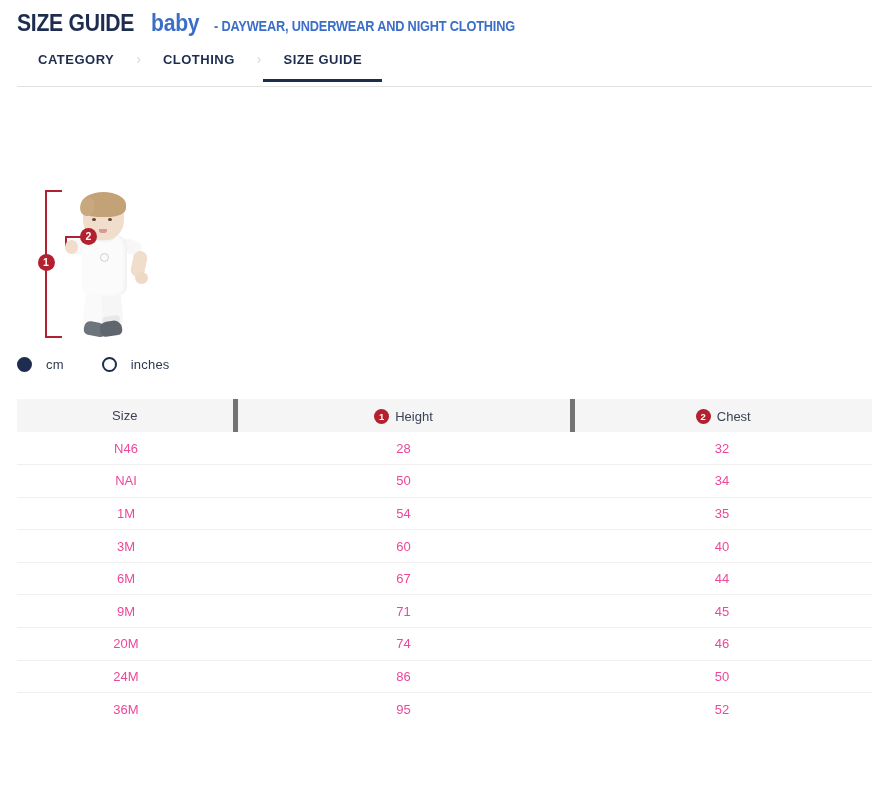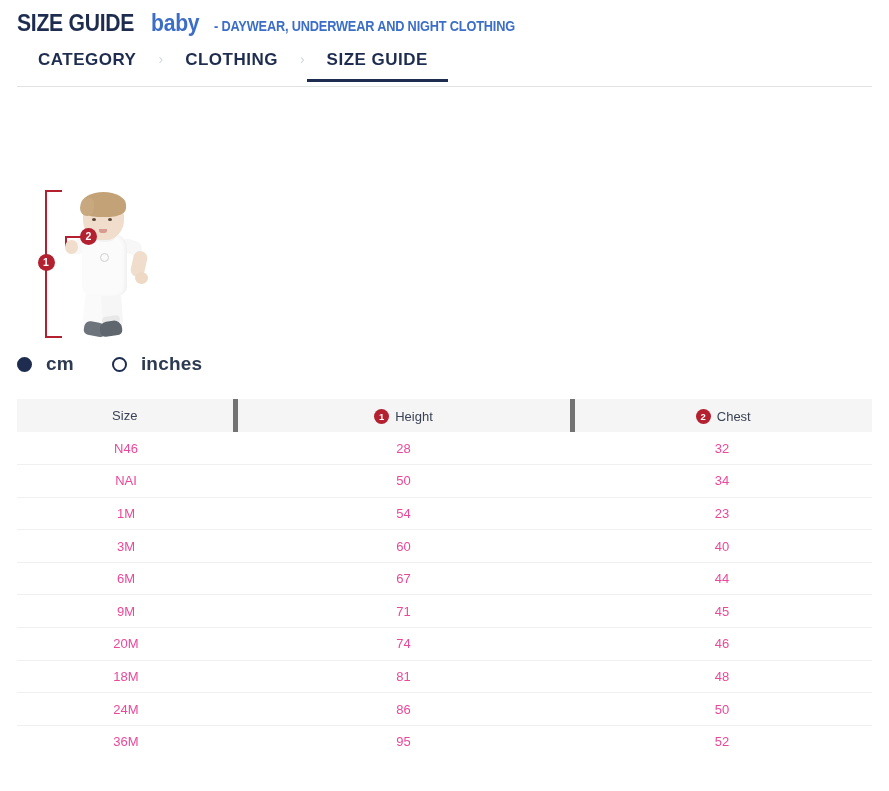--- a/index.html
+++ b/index.html
@@ -62,21 +62,21 @@
   .breadcrumb::after {
     content: "";
     position: absolute;
     left: 17px;
     right: 17px;
     bottom: 0;
     height: 1px;
     background: #e2e2e2;
   }
   .crumb {
-    font-size: 17px;
+    font-size: 13px;
     font-weight: bold;
     letter-spacing: 0.5px;
     color: #1e2d4f;
     padding: 0 2px 14px 2px;
     position: relative;
     cursor: pointer;
     line-height: 17px;
   }
   .crumb.active::after {
     content: "";
@@ -261,22 +261,22 @@
   .radio-dot {
     width: 15px;
     height: 15px;
     border-radius: 50%;
     border: 2px solid #1e2d4f;
     background: #ffffff;
     flex: 0 0 auto;
   }
   .radio-dot.checked { background: #1e2d4f; }
   .radio-label {
-    font-size: 19px;
-    font-weight: bold;
+    font-size: 13px;
+    font-weight: normal;
     color: #2c3a52;
     margin-left: 14px;
     letter-spacing: 0.2px;
   }
 
   
   .table-wrap { margin: 20px 17px 0 17px; }
   table.size-table {
     width: 100%;
     border-collapse: collapse;
@@ -419,21 +419,21 @@
           <td>32</td>
         </tr>
         <tr>
           <td>NAI</td>
           <td>50</td>
           <td>34</td>
         </tr>
         <tr>
           <td>1M</td>
           <td>54</td>
-          <td>23</td>
+          <td>35</td>
         </tr>
         <tr>
           <td>3M</td>
           <td>60</td>
           <td>40</td>
         </tr>
         <tr>
           <td>6M</td>
           <td>67</td>
           <td>44</td>
@@ -442,25 +442,20 @@
           <td>9M</td>
           <td>71</td>
           <td>45</td>
         </tr>
         <tr>
           <td>20M</td>
           <td>74</td>
           <td>46</td>
         </tr>
         <tr>
-          <td>18M</td>
-          <td>81</td>
-          <td>48</td>
-        </tr>
-        <tr>
           <td>24M</td>
           <td>86</td>
           <td>50</td>
         </tr>
         <tr>
           <td>36M</td>
           <td>95</td>
           <td>52</td>
         </tr>
       </tbody>

